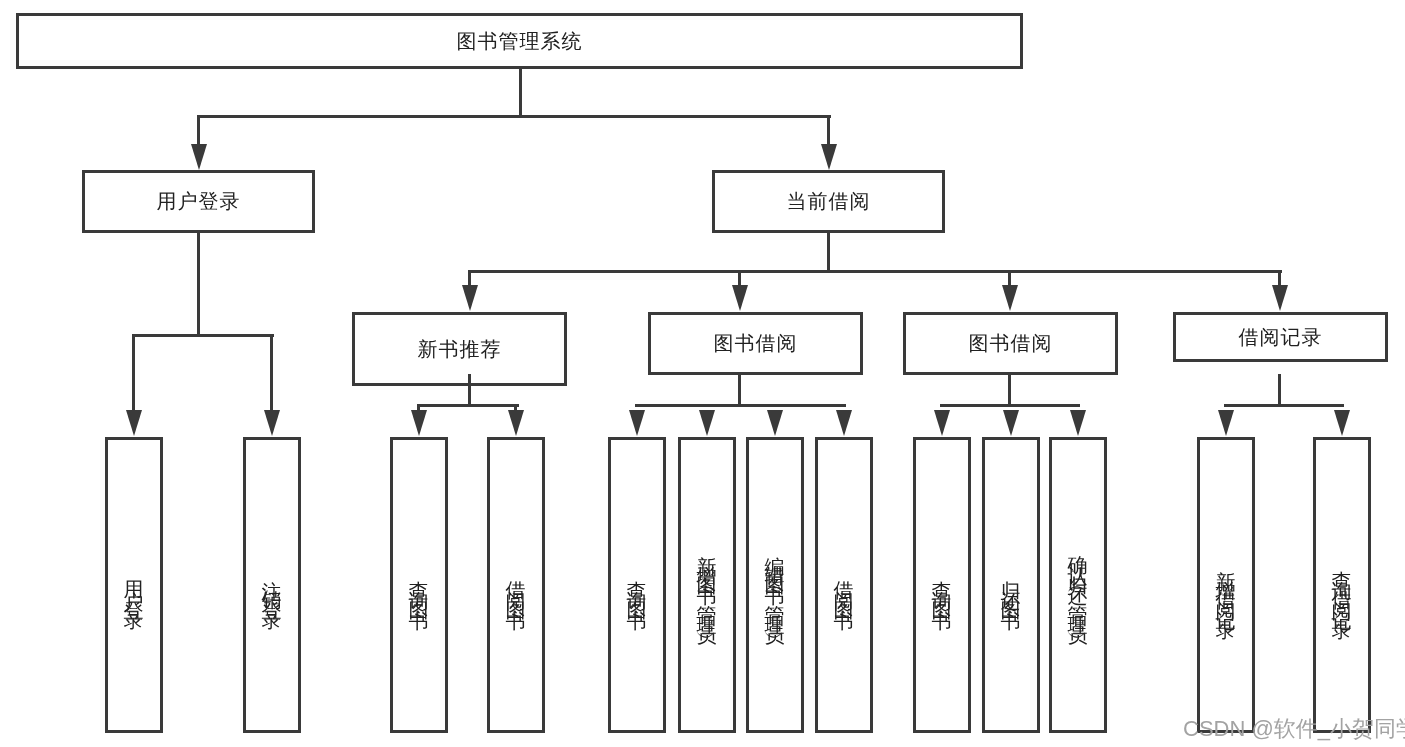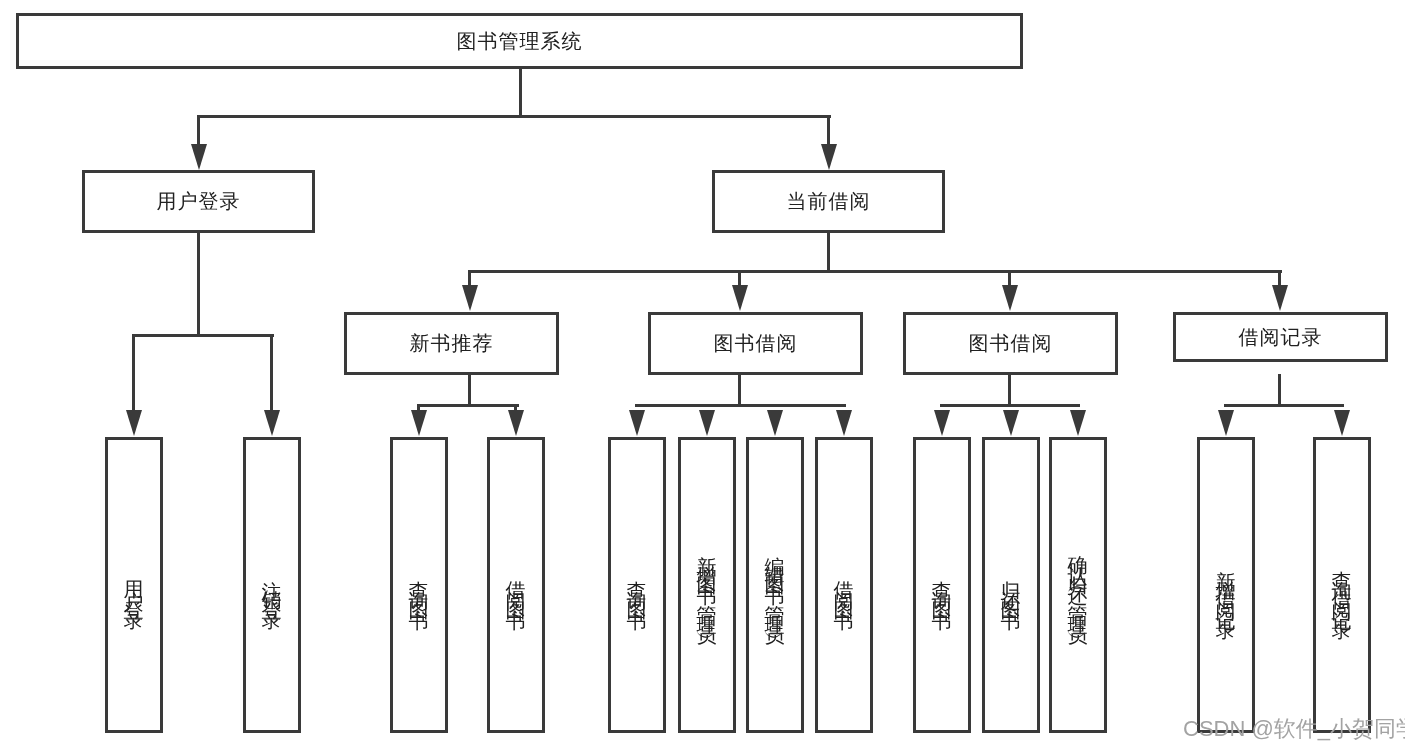--- a/index.html
+++ b/index.html
@@ -94,21 +94,21 @@
   <div class="line" style="left:468px;top:270px;width:814px;height:3px;"></div>
   <div class="line" style="left:468px;top:270px;width:3px;height:17px;"></div>
   <div class="line" style="left:738px;top:270px;width:3px;height:17px;"></div>
   <div class="line" style="left:1008px;top:270px;width:3px;height:17px;"></div>
   <div class="line" style="left:1278px;top:270px;width:3px;height:17px;"></div>
   <div class="arrow" style="left:462px;top:285px;"></div>
   <div class="arrow" style="left:732px;top:285px;"></div>
   <div class="arrow" style="left:1002px;top:285px;"></div>
   <div class="arrow" style="left:1272px;top:285px;"></div>
 
-  <div class="box" style="left:344px;top:312px;width:215px;height:63px;">
+  <div class="box" style="left:352px;top:312px;width:215px;height:74px;">
     <span class="hlabel">新书推荐</span>
   </div>
   <div class="box" style="left:648px;top:312px;width:215px;height:63px;">
     <span class="hlabel">图书借阅</span>
   </div>
   <div class="box" style="left:903px;top:312px;width:215px;height:63px;">
     <span class="hlabel">图书借阅</span>
   </div>
   <div class="box" style="left:1173px;top:312px;width:215px;height:50px;">
     <span class="hlabel">借阅记录</span>

